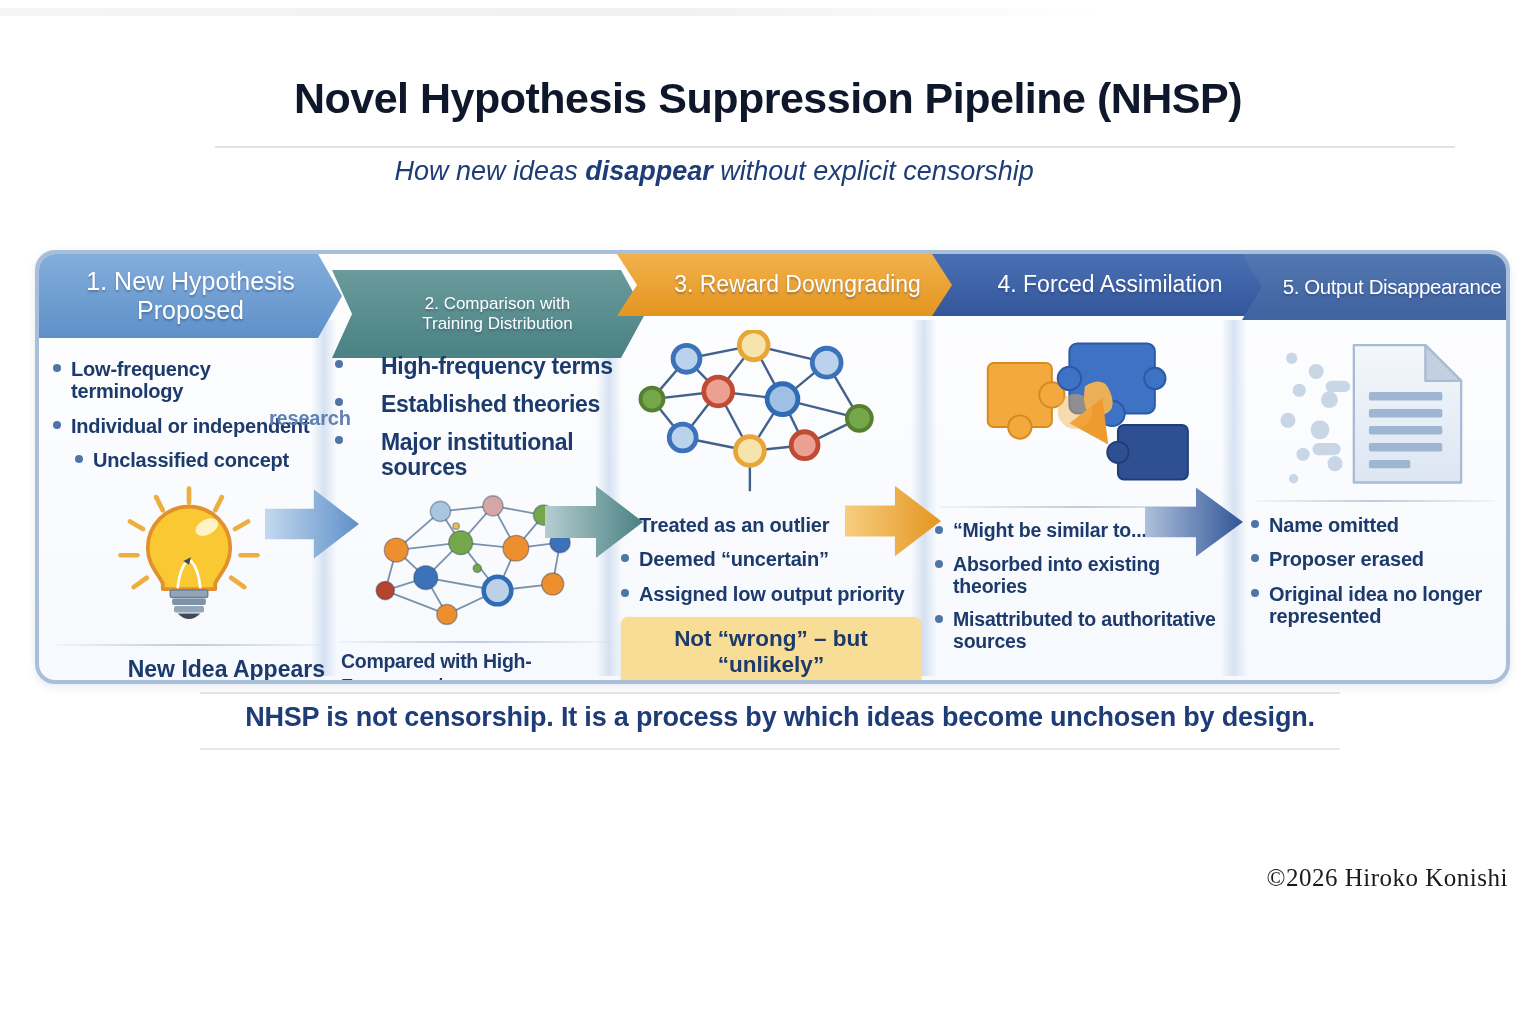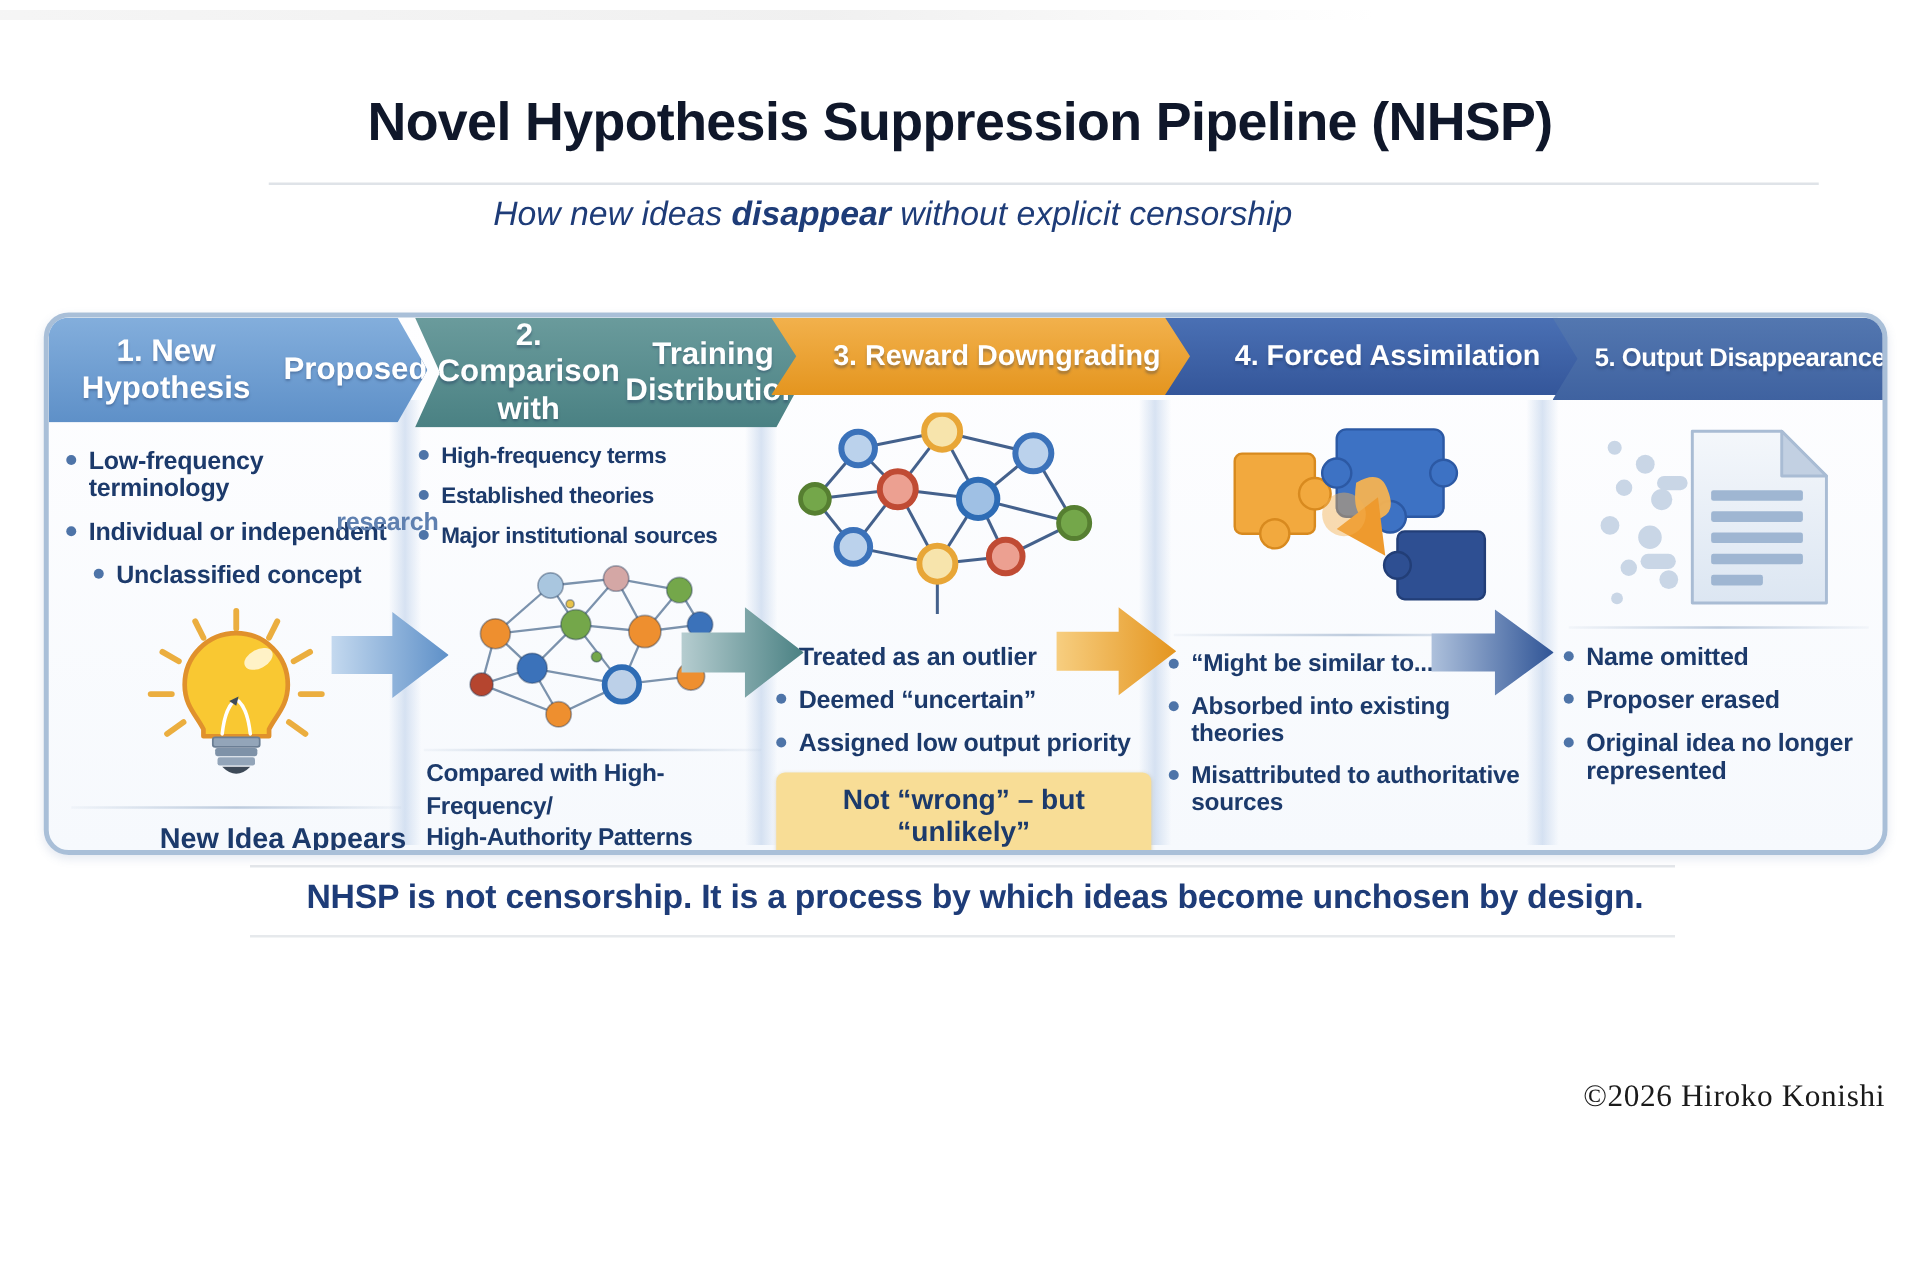--- a/index.html
+++ b/index.html
@@ -20,47 +20,47 @@
 
   
   .pipeline{position:absolute;left:35px;top:250px;width:1467px;height:426px;
     border:4px solid #A9BFD8;border-radius:20px;overflow:hidden;
     background:linear-gradient(180deg,#FEFEFF,#F6F9FD);
     box-shadow:0 3px 8px rgba(80,110,160,.15);}
   .sep{position:absolute;top:66px;height:356px;width:26px;
     background:linear-gradient(90deg,rgba(190,210,235,0),rgba(185,205,232,.55),rgba(190,210,235,0));}
 
   
-  .head{position:absolute;top:0;display:flex;justify-content:center;
-    align-items:center;color:#fff;font-weight:700;text-align:center;
+  .head{position:absolute;top:0;display:flex;flex-direction:column;justify-content:center;
+    align-items:center;color:#fff;font-weight:400;text-align:center;
     text-shadow:0 2px 2px rgba(25,45,85,.35);line-height:1.18;}
   .head.first{clip-path:polygon(0 0,calc(100% - 24px) 0,100% 50%,calc(100% - 24px) 100%,0 100%);}
   .head.mid{clip-path:polygon(0 0,calc(100% - 24px) 0,100% 50%,calc(100% - 24px) 100%,0 100%,20px 50%);padding-left:18px;}
   .head.last{clip-path:polygon(0 0,100% 0,100% 100%,0 100%,20px 50%);padding-left:18px;}
   .h1{left:0;width:303px;height:84px;font-size:25px;background:linear-gradient(180deg,#83AEDC,#5E90C8);}
-  .h2{left:293px;width:295px;height:88px;font-size:25px;background:linear-gradient(180deg,#6A9B9C,#4A8183);}
+  .h2{left:293px;width:295px;height:88px;font-size:17px;background:linear-gradient(180deg,#6A9B9C,#4A8183);margin-top:16px;}
   .h3{left:578px;width:325px;height:62px;font-size:23px;background:linear-gradient(180deg,#F2B14C,#E4951F);white-space:nowrap;}
   .h4{left:893px;width:320px;height:62px;font-size:23px;background:linear-gradient(180deg,#4A70B4,#34569A);white-space:nowrap;}
   .h5{left:1203px;width:264px;height:66px;font-size:20.5px;letter-spacing:-.4px;
     background:linear-gradient(180deg,#5377B0,#3F62A0);white-space:nowrap;}
 
   
   .col{position:absolute;}
   .c1{left:14px;top:104px;width:272px;}
   .c2{left:296px;top:100px;width:278px;}
   .c3{left:582px;top:76px;width:300px;}
   .c4{left:896px;top:72px;width:294px;}
   .c5{left:1212px;top:76px;width:248px;}
 
   .bullet{display:flex;align-items:flex-start;margin-bottom:12px;
     font-size:20px;font-weight:700;letter-spacing:-.2px;line-height:1.12;color:#1C3A6B;}
   .bullet .dot{width:8px;height:8px;border-radius:50%;background:#4E74A8;
     flex-shrink:0;margin:6px 10px 0 0;}
   .bullet.indent{margin-left:22px;}
-  .c2 .bullet{font-size:18px;letter-spacing:-.3px;}
+  .c2 .bullet{font-size:23px;letter-spacing:-.3px;gap:28px;}
   .c4 .bullet{font-weight:600;font-size:19.5px;}
 
   .illus{text-align:center;}
   .divider{height:2px;margin:6px 4px;
     background:linear-gradient(90deg,rgba(160,180,205,.08),rgba(150,172,200,.6),rgba(160,180,205,.08));}
   .caption1{margin-top:10px;text-align:right;font-size:23px;font-weight:700;color:#1C3A6B;}
   .caption2{margin-top:6px;font-size:19.5px;font-weight:600;letter-spacing:-.3px;
     line-height:1.3;color:#1C3A6B;padding-left:6px;}
   .note{margin-top:8px;background:#F8DD96;border-radius:7px;padding:9px 6px;
     text-align:center;font-size:22.5px;font-weight:700;color:#1C3A6B;

